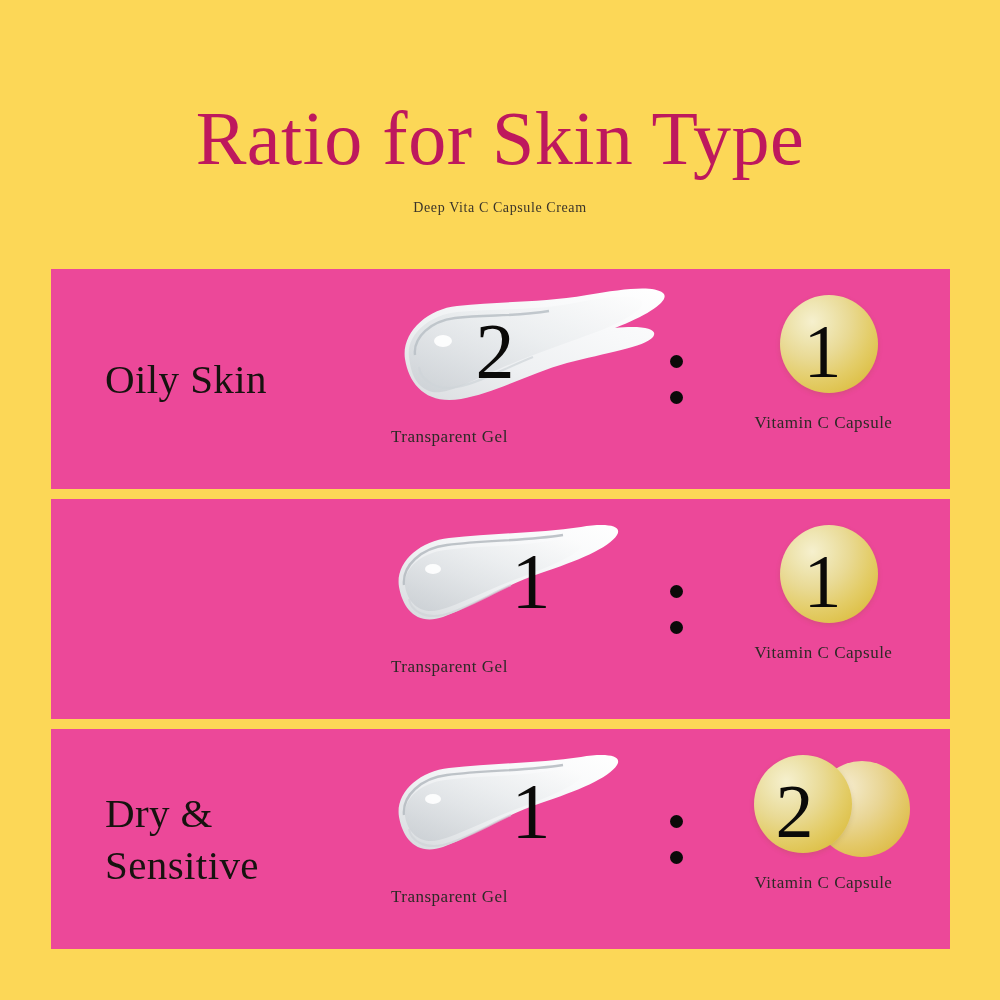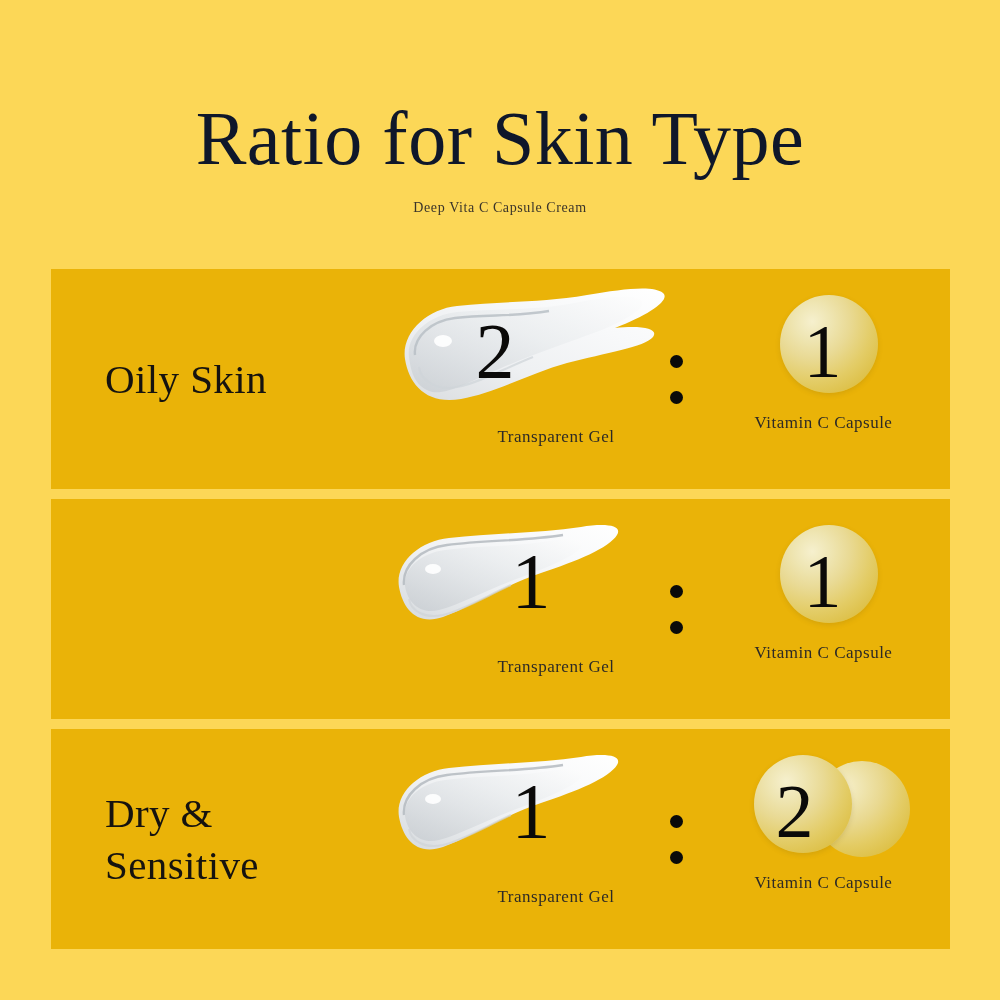--- a/index.html
+++ b/index.html
@@ -29,21 +29,21 @@
 
   .page-title {
     position: absolute;
     left: 0;
     top: 96px;
     width: 1000px;
     font-size: 76px;
     line-height: 84px;
     font-weight: 400;
     letter-spacing: 0.5px;
-    color: #0f172a;
+    color: #be185d;
     font-family: "Liberation Serif", "DejaVu Serif", serif;
   }
 
   .page-subtitle {
     position: absolute;
     left: 0;
     top: 196px;
     width: 1000px;
     font-size: 14px;
     line-height: 24px;
@@ -56,21 +56,21 @@
     position: absolute;
     left: 51px;
     top: 269px;
     width: 899px;
   }
 
   .card {
     position: relative;
     width: 899px;
     height: 220px;
-    background: #eab308;
+    background: #ec4899;
     margin-bottom: 10px;
     overflow: hidden;
   }
 
   
   .skin-label {
     position: absolute;
     left: 54px;
     top: 0;
     height: 220px;
@@ -118,21 +118,21 @@
     font-weight: 400;
   }
   .gel-num.offset-wide { padding-right: 122px; }
   .gel-num.offset-narrow { padding-right: 50px; }
 
   .piece-caption {
     position: absolute;
     left: 0;
     top: 158px;
     width: 330px;
-    text-align: center;
+    text-align: left;
     font-size: 17px;
     letter-spacing: 0.5px;
     color: #2d2a26;
   }
 
   
   .ratio-colon {
     position: absolute;
     left: 600px;
     top: 0;

